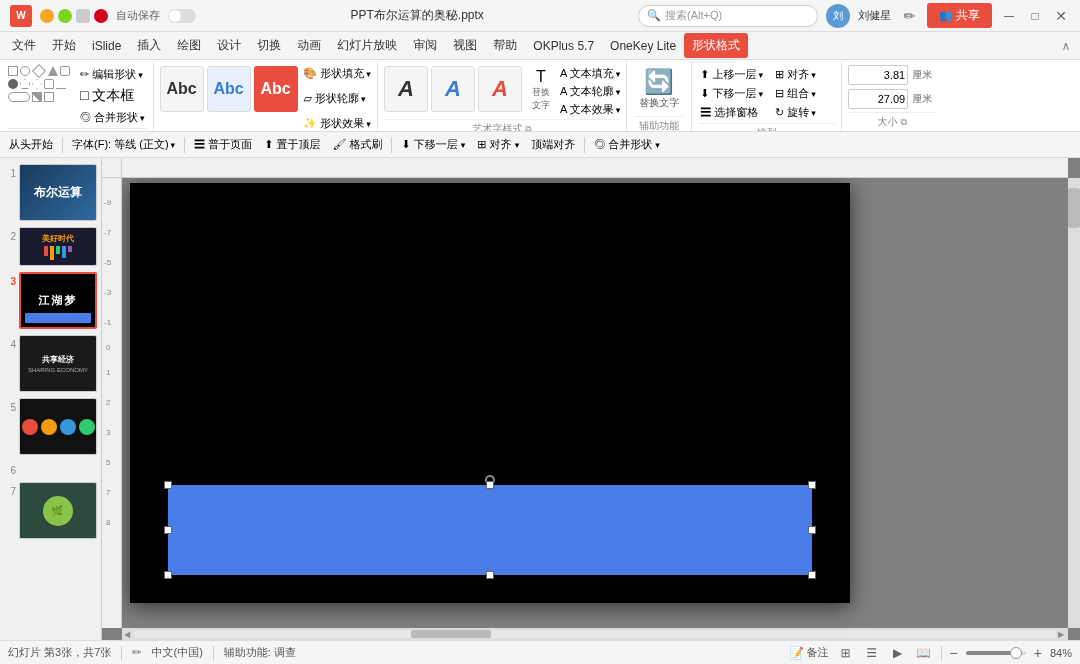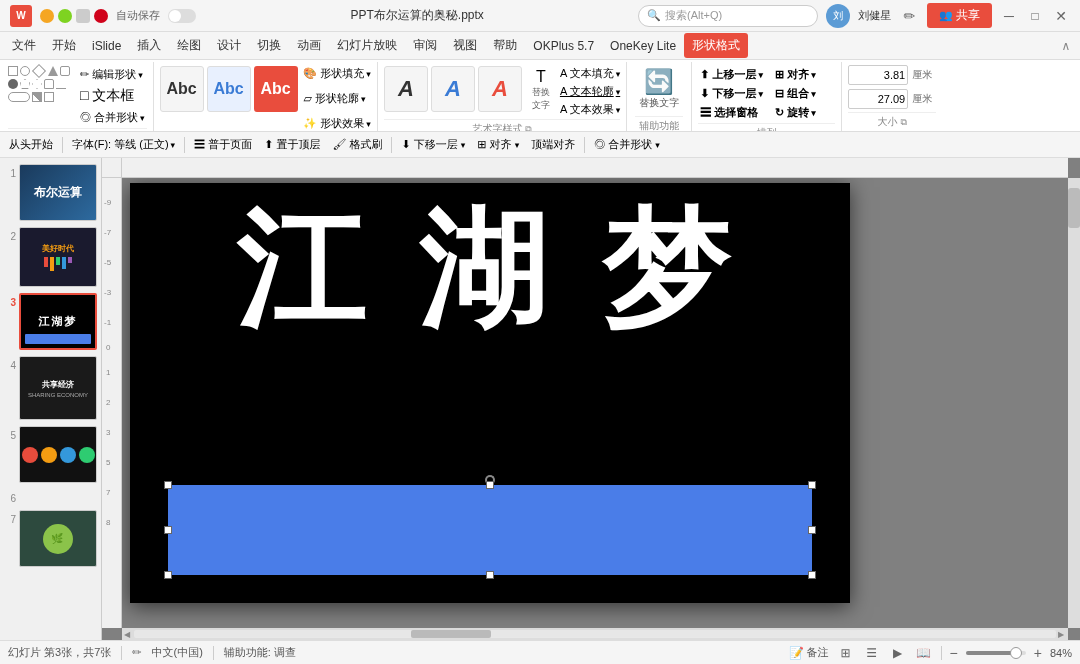--- a/index.html
+++ b/index.html
@@ -125,39 +125,39 @@
       </div>
       <div style="display:flex;flex-direction:column;gap:1px;margin-left:2px;">
         <div style="display:flex;flex-direction:column;align-items:center;cursor:pointer;padding:2px 4px;">
           <div style="font-size:16px;">T</div>
           <div style="font-size:9px;color:#666;">替换</div>
           <div style="font-size:9px;color:#666;">文字</div>
         </div>
       </div>
       <div style="display:flex;flex-direction:column;gap:3px;margin-left:2px;">
         <div style="font-size:11px;cursor:pointer;display:flex;align-items:center;gap:2px;white-space:nowrap;">A 文本填充 <span style="font-size:9px;">▾</span></div>
-        <div style="font-size:11px;cursor:pointer;display:flex;align-items:center;gap:2px;white-space:nowrap;text-decoration:underline;">A 文本轮廓 <span style="font-size:9px;">▾</span></div>
+        <div style="font-size:11px;cursor:pointer;display:flex;align-items:center;gap:2px;white-space:nowrap;">A 文本轮廓 <span style="font-size:9px;">▾</span></div>
         <div style="font-size:11px;cursor:pointer;display:flex;align-items:center;gap:2px;white-space:nowrap;">A 文本效果 <span style="font-size:9px;">▾</span></div>
       </div>
     </div>
     <div style="font-size:10px;color:#888;text-align:center;padding-top:2px;border-top:1px solid #eee;margin-top:2px;">艺术字样式 <span style="font-size:9px;">⧉</span></div>
   </div>
 
   <div style="display:flex;flex-direction:column;border-right:1px solid #e0e0e0;padding:2px 8px;min-width:60px;align-items:center;">
     <div style="flex:1;display:flex;align-items:center;justify-content:center;">
       <div style="display:flex;flex-direction:column;align-items:center;cursor:pointer;padding:4px;">
         <div style="font-size:24px;color:#555;">🔄</div>
         <div style="font-size:10px;color:#555;white-space:nowrap;">替换文字</div>
       </div>
     </div>
     <div style="font-size:10px;color:#888;text-align:center;padding-top:2px;border-top:1px solid #eee;margin-top:2px;width:100%;">辅助功能</div>
   </div>
 
   <div style="display:flex;flex-direction:column;border-right:1px solid #e0e0e0;padding:2px 6px;min-width:150px;">
-    <div style="display:flex;gap:4px;flex:1;padding-top:2px;font-weight:bold;">
+    <div style="display:flex;gap:4px;flex:1;padding-top:2px;">
       <div style="display:flex;flex-direction:column;gap:2px;">
         <div style="font-size:11px;cursor:pointer;display:flex;align-items:center;gap:2px;white-space:nowrap;padding:1px 2px;">⬆ 上移一层 <span style="font-size:9px;">▾</span></div>
         <div style="font-size:11px;cursor:pointer;display:flex;align-items:center;gap:2px;white-space:nowrap;padding:1px 2px;">⬇ 下移一层 <span style="font-size:9px;">▾</span></div>
         <div style="font-size:11px;cursor:pointer;display:flex;align-items:center;gap:2px;white-space:nowrap;padding:1px 2px;">☰ 选择窗格</div>
       </div>
       <div style="display:flex;flex-direction:column;gap:2px;margin-left:4px;">
         <div style="font-size:11px;cursor:pointer;display:flex;align-items:center;gap:2px;white-space:nowrap;padding:1px 2px;">⊞ 对齐 <span style="font-size:9px;">▾</span></div>
         <div style="font-size:11px;cursor:pointer;display:flex;align-items:center;gap:2px;white-space:nowrap;padding:1px 2px;">⊟ 组合 <span style="font-size:9px;">▾</span></div>
         <div style="font-size:11px;cursor:pointer;display:flex;align-items:center;gap:2px;white-space:nowrap;padding:1px 2px;">↻ 旋转 <span style="font-size:9px;">▾</span></div>
       </div>
@@ -202,21 +202,21 @@
 
     <div style="display:flex;gap:3px;align-items:flex-start;cursor:pointer;">
       <span style="font-size:10px;color:#888;width:12px;text-align:right;padding-top:4px;">1</span>
       <div style="flex:1;height:57px;border:1px solid #ccc;border-radius:2px;overflow:hidden;background:linear-gradient(135deg,#1a3a5c,#2d6a9f);display:flex;align-items:center;justify-content:center;">
         <div style="color:white;font-size:12px;font-weight:bold;text-align:center;padding:2px;">布尔运算</div>
       </div>
     </div>
 
     <div style="display:flex;gap:3px;align-items:flex-start;cursor:pointer;">
       <span style="font-size:10px;color:#888;width:12px;text-align:right;padding-top:4px;">2</span>
-      <div style="flex:1;height:60px;border:1px solid #ccc;border-radius:2px;overflow:hidden;background:#1a1a2e;display:flex;align-items:center;justify-content:center;">
+      <div style="flex:1;height:39px;border:1px solid #ccc;border-radius:2px;overflow:hidden;background:#1a1a2e;display:flex;align-items:center;justify-content:center;">
         <div style="color:#f39c12;font-size:7px;text-align:center;line-height:1.4;">
           <div style="font-size:8px;font-weight:bold;">美好时代</div>
           <div style="display:flex;justify-content:center;gap:2px;margin-top:2px;">
             <div style="width:4px;height:10px;background:#e74c3c;"></div>
             <div style="width:4px;height:14px;background:#f39c12;"></div>
             <div style="width:4px;height:8px;background:#2ecc71;"></div>
             <div style="width:4px;height:12px;background:#3498db;"></div>
             <div style="width:4px;height:6px;background:#9b59b6;"></div>
           </div>
         </div>
@@ -226,21 +226,21 @@
     <div style="display:flex;gap:3px;align-items:flex-start;cursor:pointer;">
       <span style="font-size:10px;color:#e94d3d;width:12px;text-align:right;padding-top:4px;font-weight:bold;">3</span>
       <div style="flex:1;height:57px;border:2px solid #e94d3d;border-radius:2px;overflow:hidden;background:#000;display:flex;align-items:center;justify-content:center;position:relative;">
         <div style="color:white;font-size:11px;font-weight:bold;letter-spacing:2px;font-family:serif;">江湖梦</div>
         <div style="position:absolute;bottom:4px;left:4px;right:4px;height:10px;background:#4a7de8;border-radius:1px;"></div>
       </div>
     </div>
 
     <div style="display:flex;gap:3px;align-items:flex-start;cursor:pointer;">
       <span style="font-size:10px;color:#888;width:12px;text-align:right;padding-top:4px;">4</span>
-      <div style="flex:1;height:64px;border:1px solid #ccc;border-radius:2px;overflow:hidden;background:#1a1a1a;display:flex;align-items:center;justify-content:center;">
+      <div style="flex:1;height:57px;border:1px solid #ccc;border-radius:2px;overflow:hidden;background:#1a1a1a;display:flex;align-items:center;justify-content:center;">
         <div style="color:white;font-size:7px;text-align:center;">
           <div style="font-weight:bold;font-size:8px;">共享经济</div>
           <div style="font-size:6px;color:#aaa;margin-top:2px;">SHARING ECONOMY</div>
         </div>
       </div>
     </div>
 
     <div style="display:flex;gap:3px;align-items:flex-start;cursor:pointer;">
       <span style="font-size:10px;color:#888;width:12px;text-align:right;padding-top:4px;">5</span>
       <div style="flex:1;height:57px;border:1px solid #ccc;border-radius:2px;overflow:hidden;background:#111;display:flex;align-items:center;justify-content:center;gap:3px;">
@@ -311,21 +311,20 @@
     <div style="position:absolute;bottom:0;left:20px;right:12px;height:12px;background:#ddd;display:flex;align-items:center;">
       <div style="width:8px;height:8px;cursor:pointer;margin-left:2px;color:#888;font-size:8px;display:flex;align-items:center;">◀</div>
       <div style="flex:1;height:8px;background:#e8e8e8;margin:0 2px;border-radius:2px;position:relative;">
         <div style="width:80px;height:100%;background:#bbb;border-radius:2px;position:absolute;left:30%;cursor:pointer;"></div>
       </div>
       <div style="width:8px;height:8px;cursor:pointer;margin-right:2px;color:#888;font-size:8px;display:flex;align-items:center;">▶</div>
     </div>
 
     <div style="position:absolute;top:25px;left:28px;width:720px;height:420px;background:#000;box-shadow:0 4px 20px rgba(0,0,0,0.6);">
 
-      <div style="position:absolute;top:20px;left:10px;right:10px;color:white;font-size:130px;font-weight:900;font-family:'STXinwei','STKaiti','KaiTi',serif;letter-spacing:10px;text-align:center;line-height:1;text-shadow:2px 2px 4px rgba(0,0,0,0.3);">江 湖 梦</div>
 
       <div style="position:absolute;bottom:116px;left:50%;transform:translateX(-50%);width:14px;height:14px;cursor:rotate;display:flex;align-items:center;justify-content:center;">
         <div style="width:10px;height:10px;border:2px solid #888;border-radius:50%;border-bottom-color:transparent;"></div>
       </div>
 
       <div style="position:absolute;bottom:113px;left:50%;width:1px;height:8px;background:#aaa;transform:translateX(-50%);"></div>
 
       <div style="position:absolute;bottom:28px;left:38px;right:38px;height:90px;background:#4a7de8;cursor:move;border:none;">
 
         <div style="position:absolute;top:-4px;left:-4px;width:8px;height:8px;background:white;border:1px solid #666;cursor:nw-resize;"></div>

